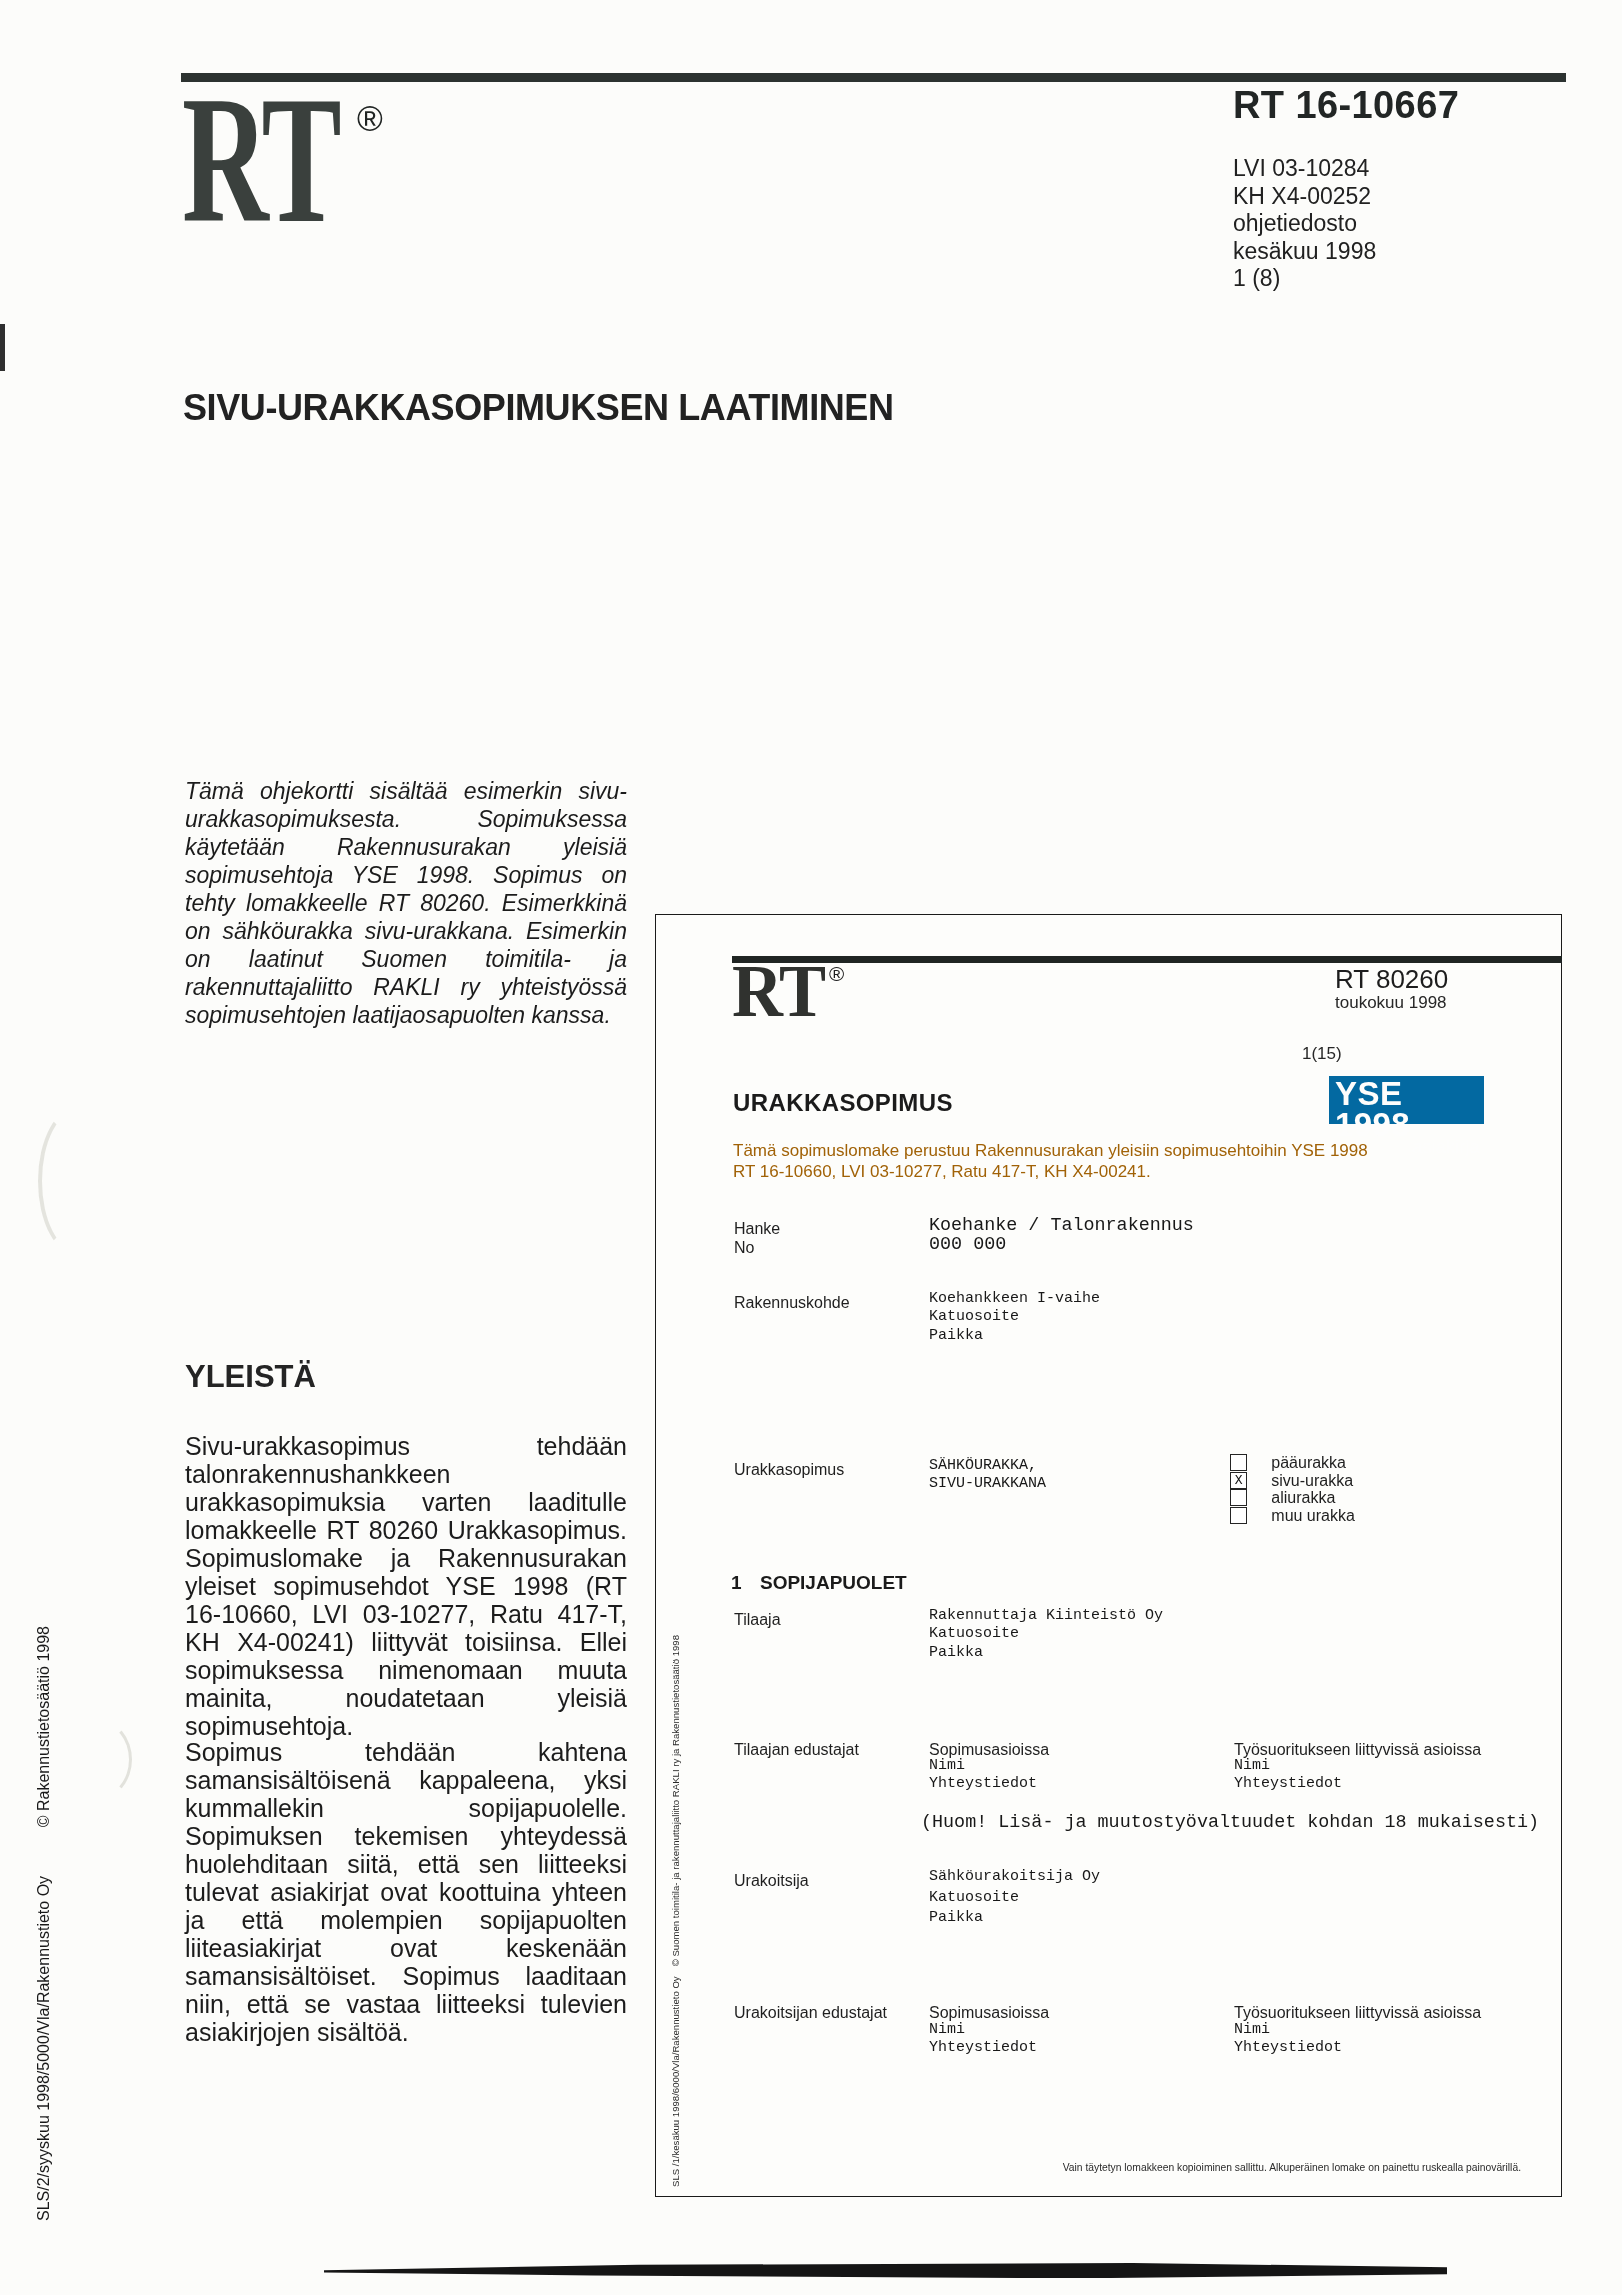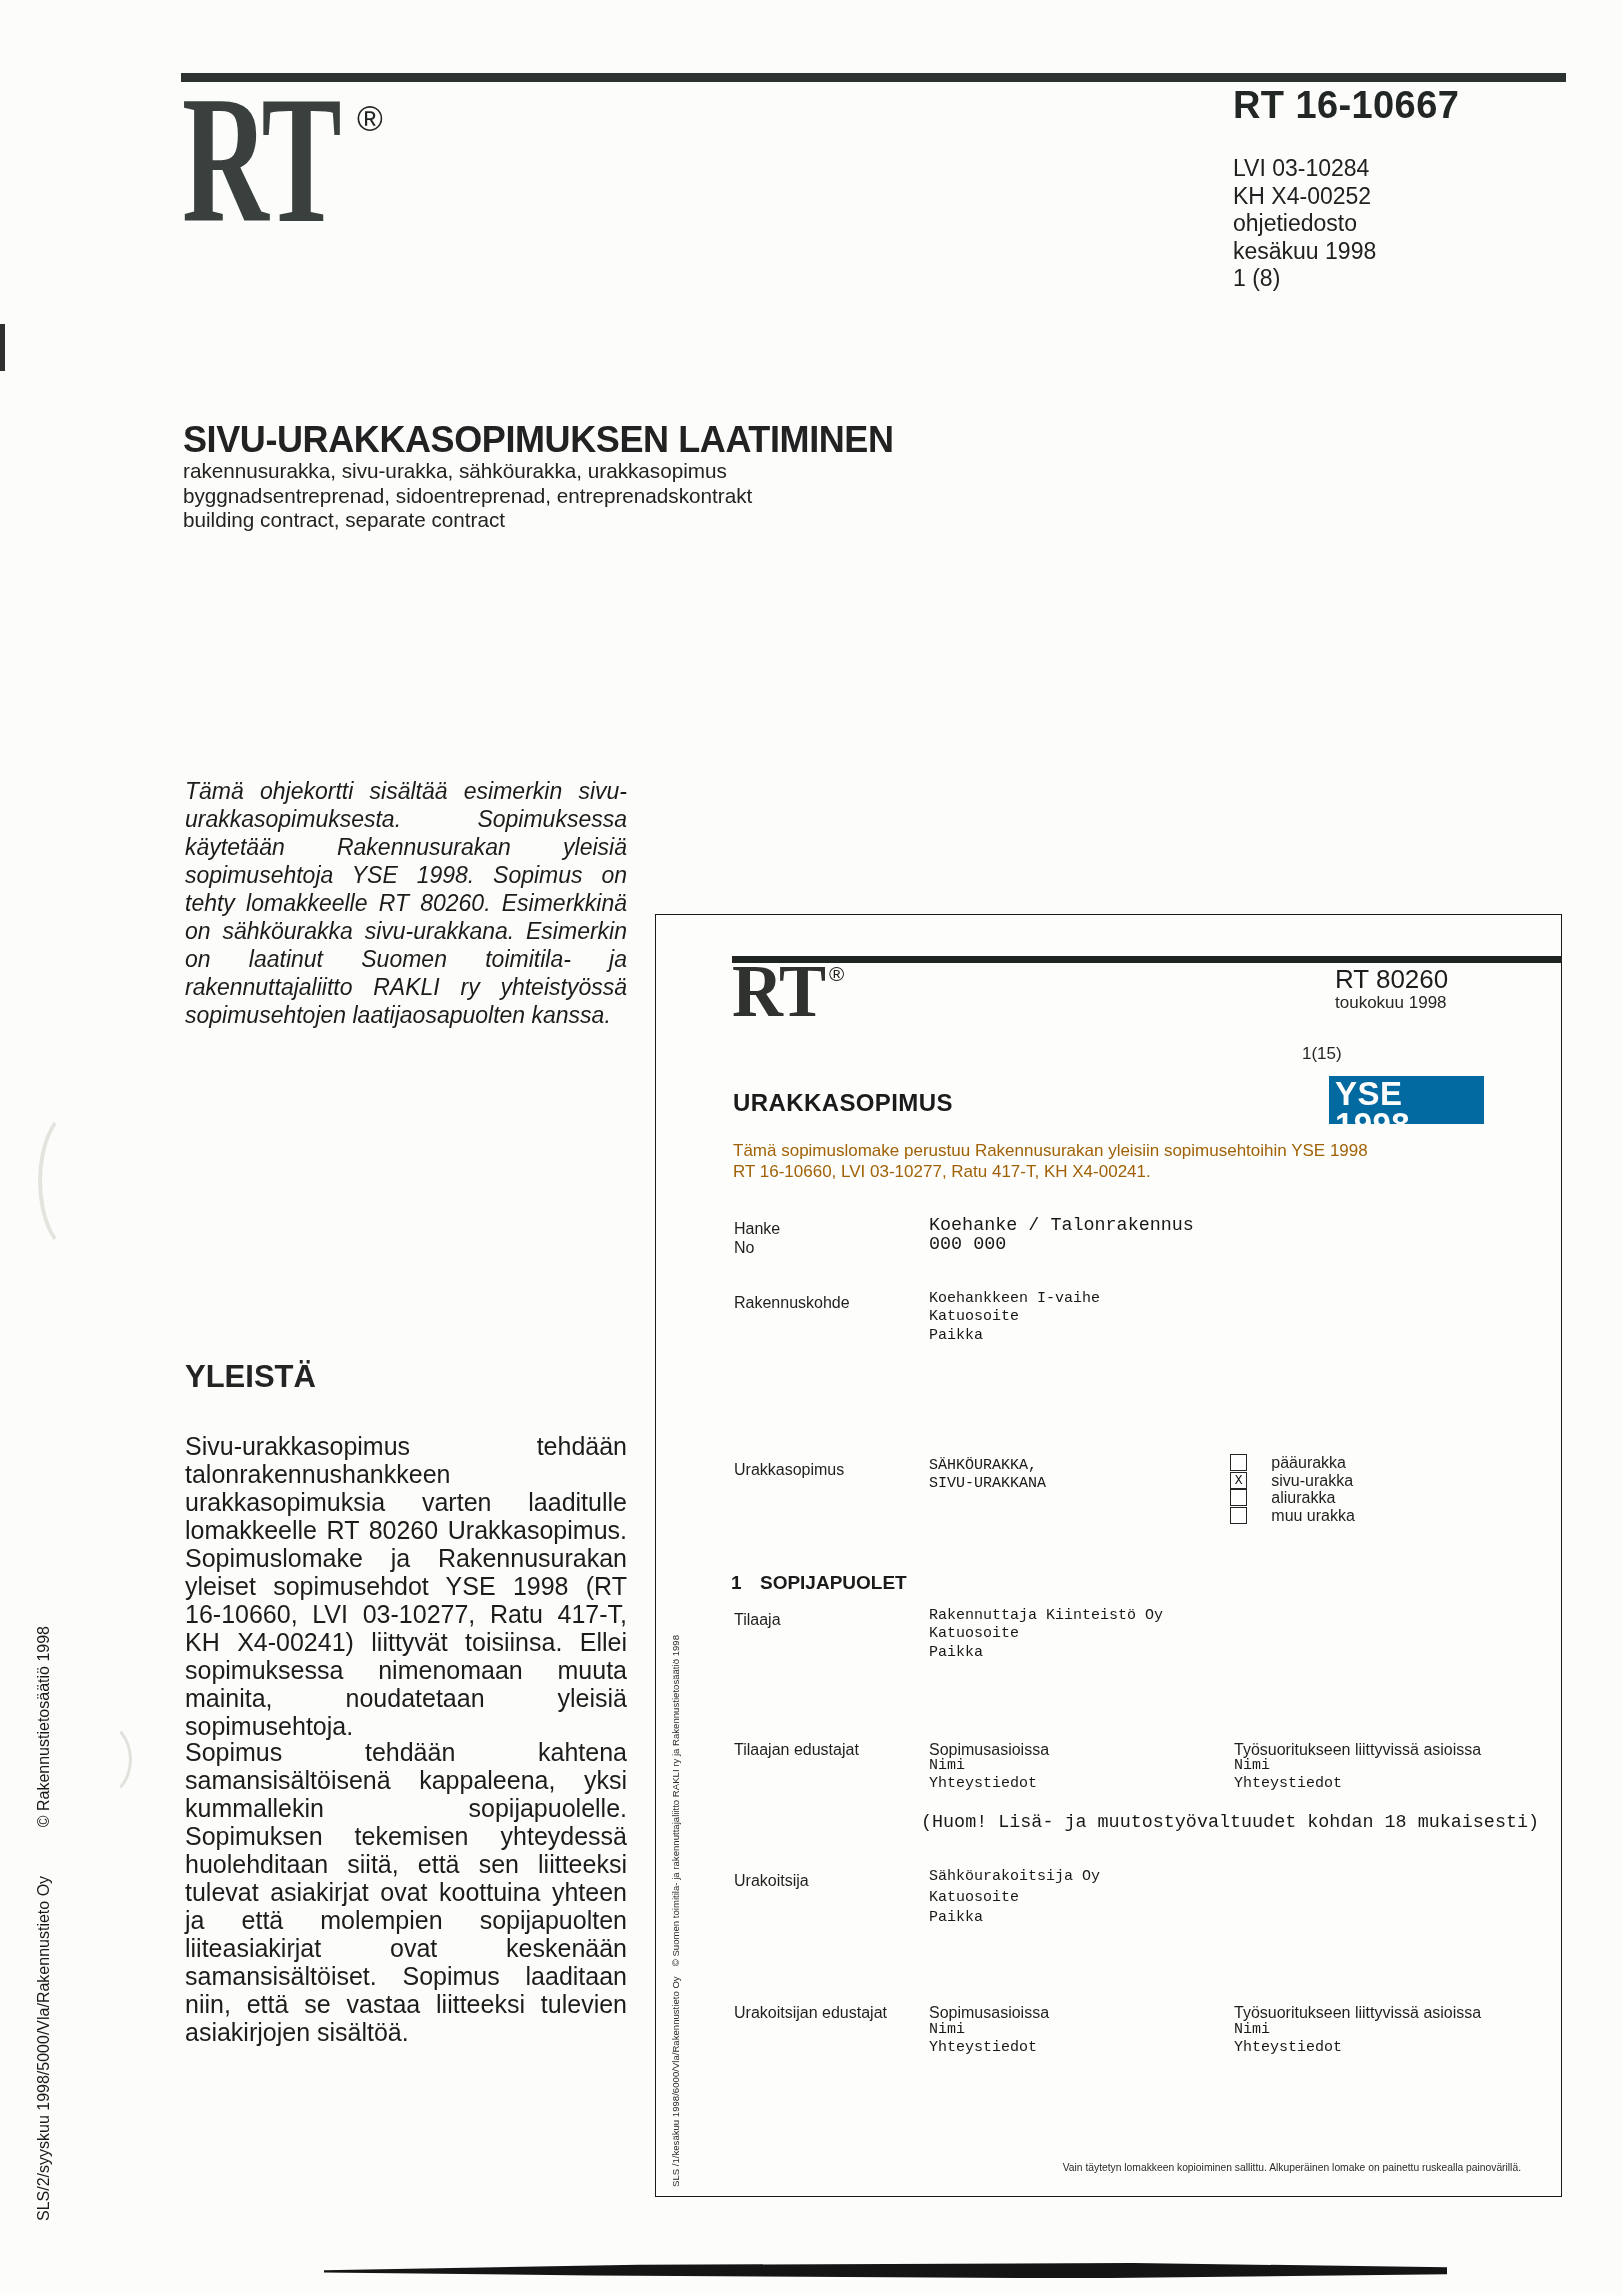--- a/index.html
+++ b/index.html
@@ -14,21 +14,21 @@
   .top-rule{left:181px;top:73px;width:1385px;height:9.2px;background:#2c3230;}
   .logo-main{
     left:182px;top:69px;font-family:"Liberation Serif",serif;font-weight:bold;
     font-size:182px;line-height:1;letter-spacing:-4.6px;color:#3a403d;
     transform:scaleX(0.66);transform-origin:left top;white-space:nowrap;
   }
   .logo-main-reg{left:357px;top:99px;font-size:35px;color:#20242:3;color:#202423;font-family:"Liberation Sans",sans-serif;}
   .doc-number{left:1233px;top:84px;font-size:38px;font-weight:bold;color:#222625;letter-spacing:0.4px;}
   .doc-refs{left:1233px;top:155px;font-size:23px;line-height:27.5px;color:#212121;}
 
-  .page-title{left:183px;top:387px;font-size:36px;font-weight:bold;letter-spacing:-0.4px;color:#222;margin-top:32px;}
+  .page-title{left:183px;top:387px;font-size:36px;font-weight:bold;letter-spacing:-0.4px;color:#222;}
   .keywords{left:183px;top:459px;font-size:20.7px;line-height:24.5px;color:#222;}
 
   .intro-italic{
     left:185px;top:777px;width:442px;font-size:23px;line-height:28px;
     font-style:italic;text-align:justify;color:#1c1c1c;
   }
   .yleista-head{left:185px;top:1359px;font-size:31px;font-weight:bold;color:#242424;}
   .bodypara{left:185px;width:442px;font-size:25px;line-height:28px;text-align:justify;color:#1c1c1c;}
   .para1{top:1432px;}
   .para2{top:1738px;}
@@ -122,25 +122,20 @@
   <div class="abs doc-number">RT 16-10667</div>
   <div class="abs doc-refs">
     <div>LVI 03-10284</div>
     <div>KH X4-00252</div>
     <div>ohjetiedosto</div>
     <div>kesäkuu 1998</div>
     <div>1 (8)</div>
   </div>
 
   <div class="abs page-title">SIVU-URAKKASOPIMUKSEN LAATIMINEN</div>
-  <div class="abs keywords">
-    <div>rakennusurakka, sivu-urakka, sähköurakka, urakkasopimus</div>
-    <div>byggnadsentreprenad, sidoentreprenad, entreprenadskontrakt</div>
-    <div>building contract, separate contract</div>
-  </div>
 
   <div class="abs intro-italic">Tämä ohjekortti sisältää esimerkin sivu-urakkasopimuksesta. Sopimuksessa käytetään Rakennusurakan yleisiä sopimusehtoja YSE 1998. Sopimus on tehty lomakkeelle RT 80260. Esimerkkinä on sähköurakka sivu-urakkana. Esimerkin on laatinut Suomen toimitila- ja rakennuttajaliitto RAKLI ry yhteistyössä sopimusehtojen laatijaosapuolten kanssa.</div>
 
   <div class="abs yleista-head">YLEISTÄ</div>
   <div class="abs bodypara para1">Sivu-urakkasopimus tehdään talonrakennushankkeen urakkasopimuksia varten laaditulle lomakkeelle RT 80260 Urakkasopimus. Sopimuslomake ja Rakennusurakan yleiset sopimusehdot YSE 1998 (RT 16-10660, LVI 03-10277, Ratu 417-T, KH X4-00241) liittyvät toisiinsa. Ellei sopimuksessa nimenomaan muuta mainita, noudatetaan yleisiä sopimusehtoja.</div>
   <div class="abs bodypara para2">Sopimus tehdään kahtena samansisältöisenä kappaleena, yksi kummallekin sopijapuolelle. Sopimuksen tekemisen yhteydessä huolehditaan siitä, että sen liitteeksi tulevat asiakirjat ovat koottuina yhteen ja että molempien sopijapuolten liiteasiakirjat ovat keskenään samansisältöiset. Sopimus laaditaan niin, että se vastaa liitteeksi tulevien asiakirjojen sisältöä.</div>
 
   <div class="abs vert-left">
     <span>SLS/2/syyskuu 1998/5000/Vla/Rakennustieto Oy</span>
     <span>© Rakennustietosäätiö 1998</span>

